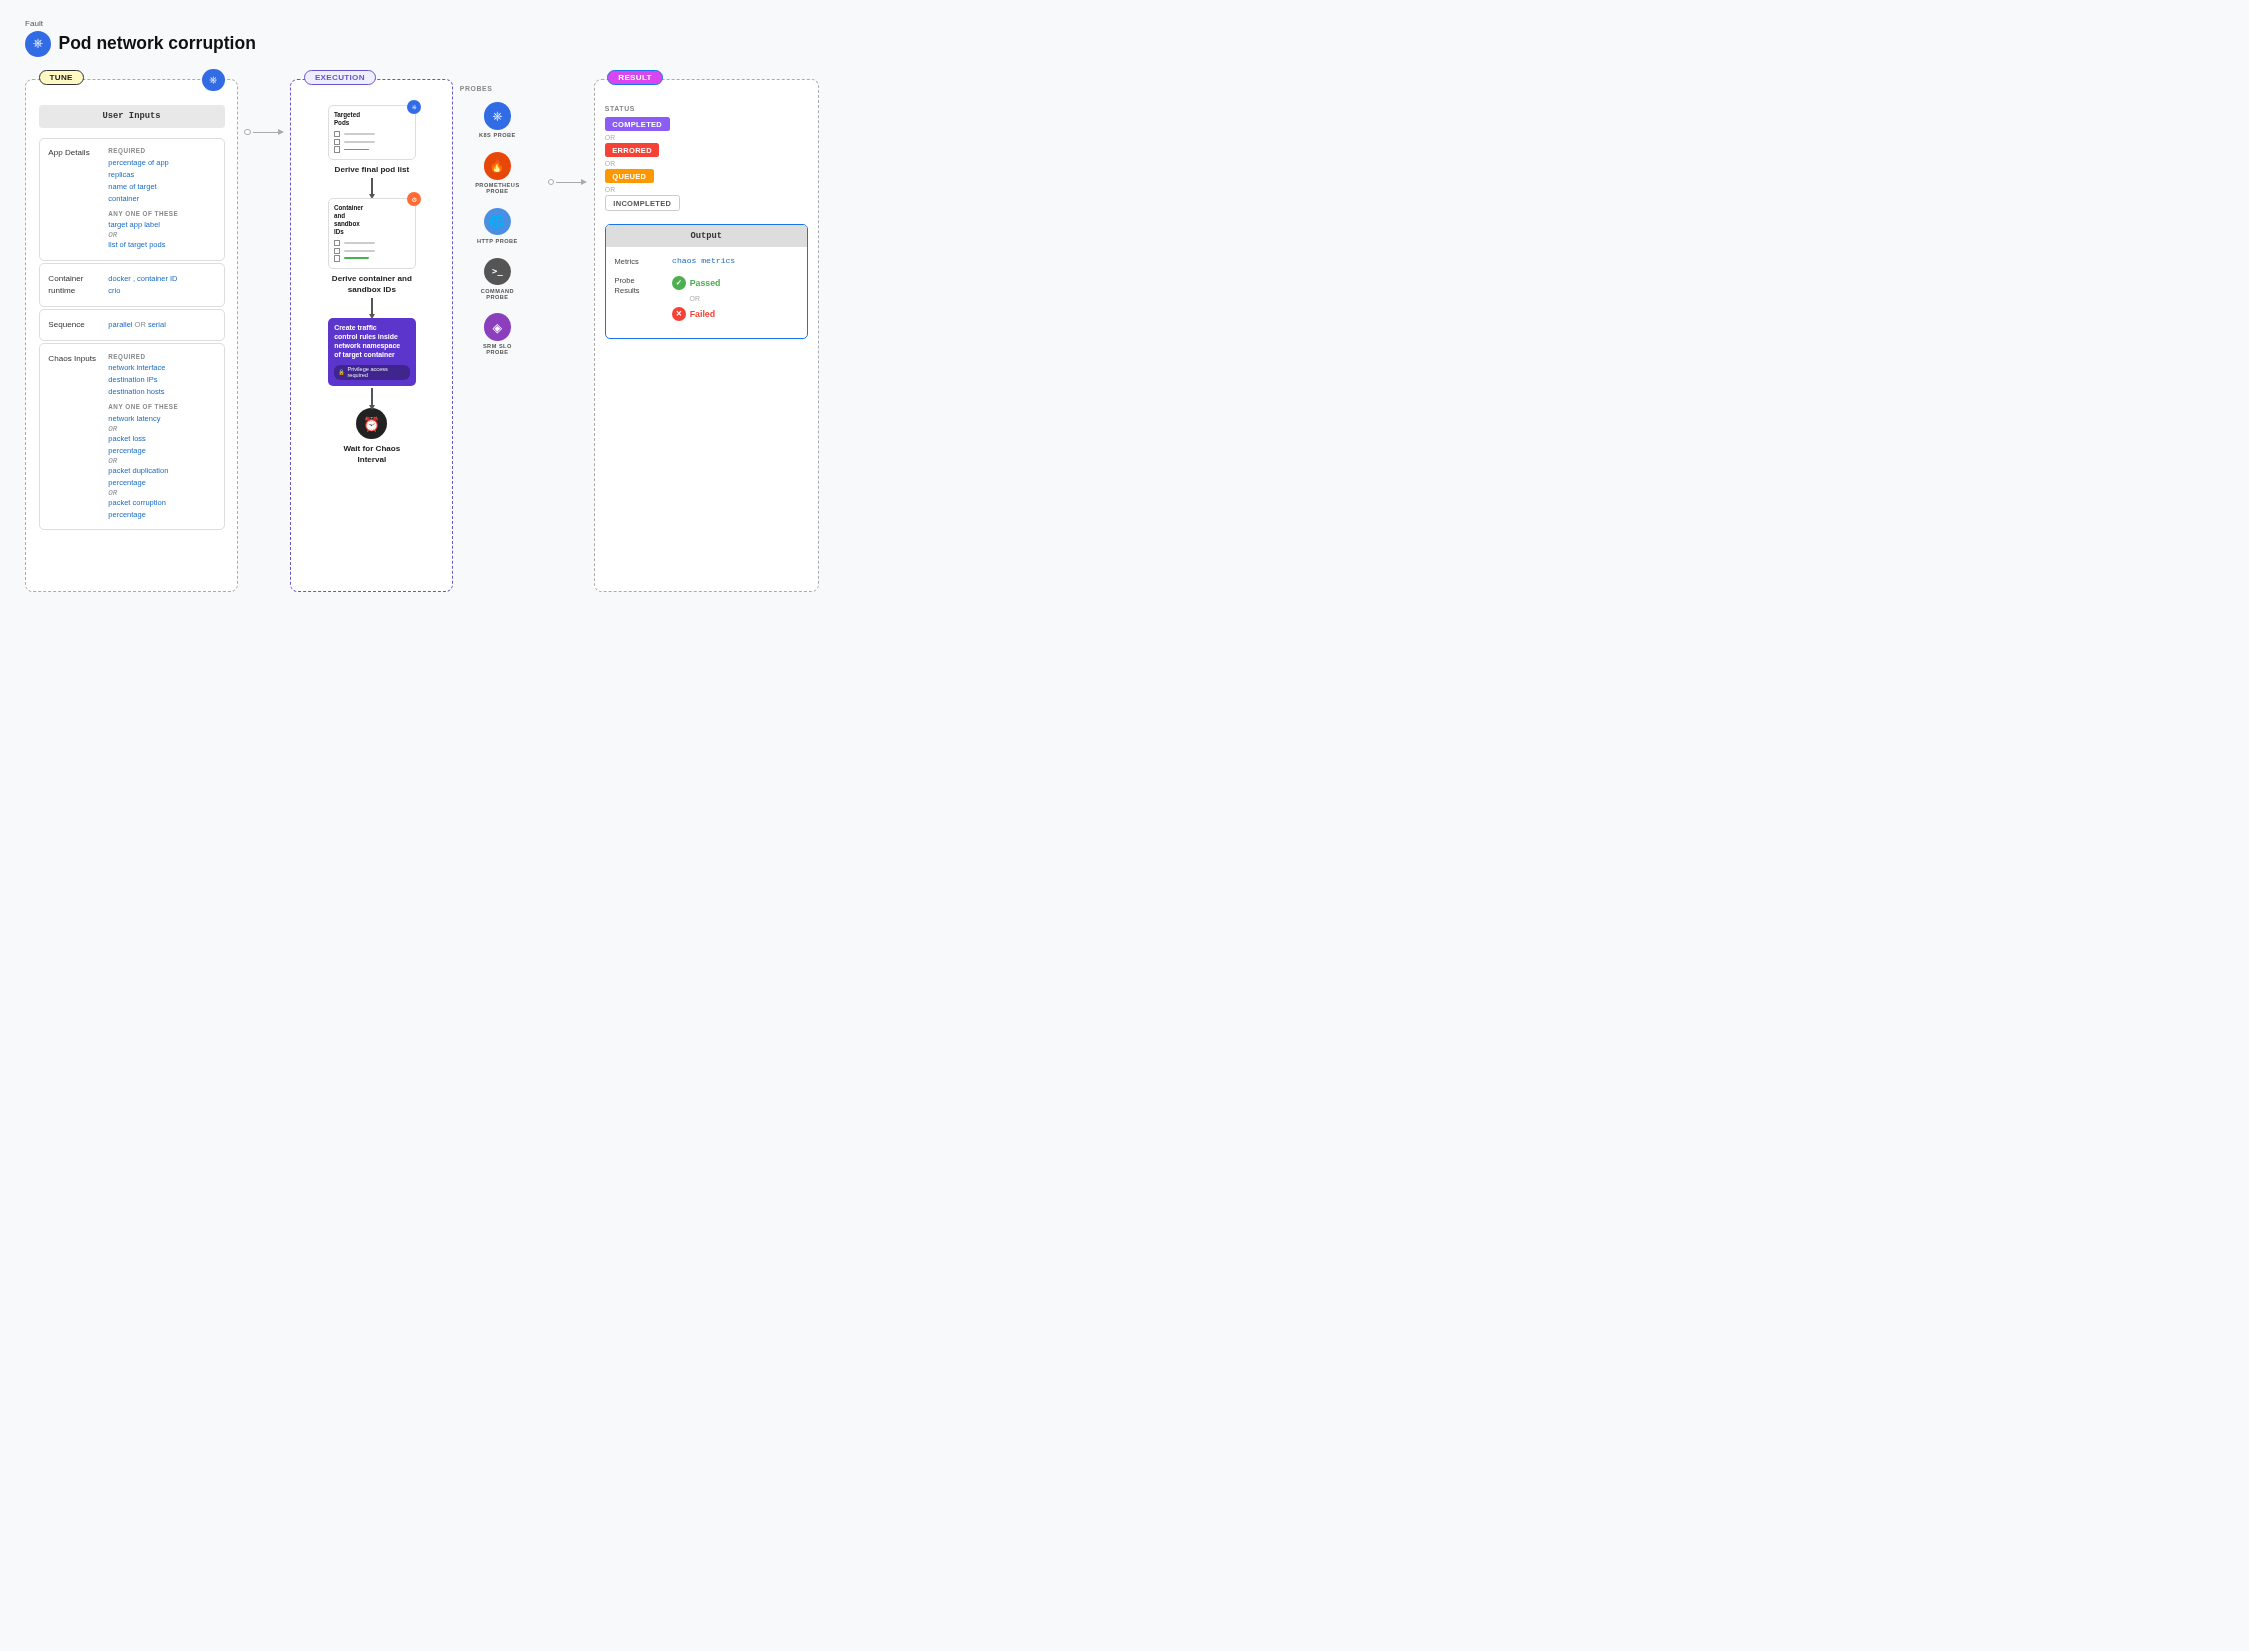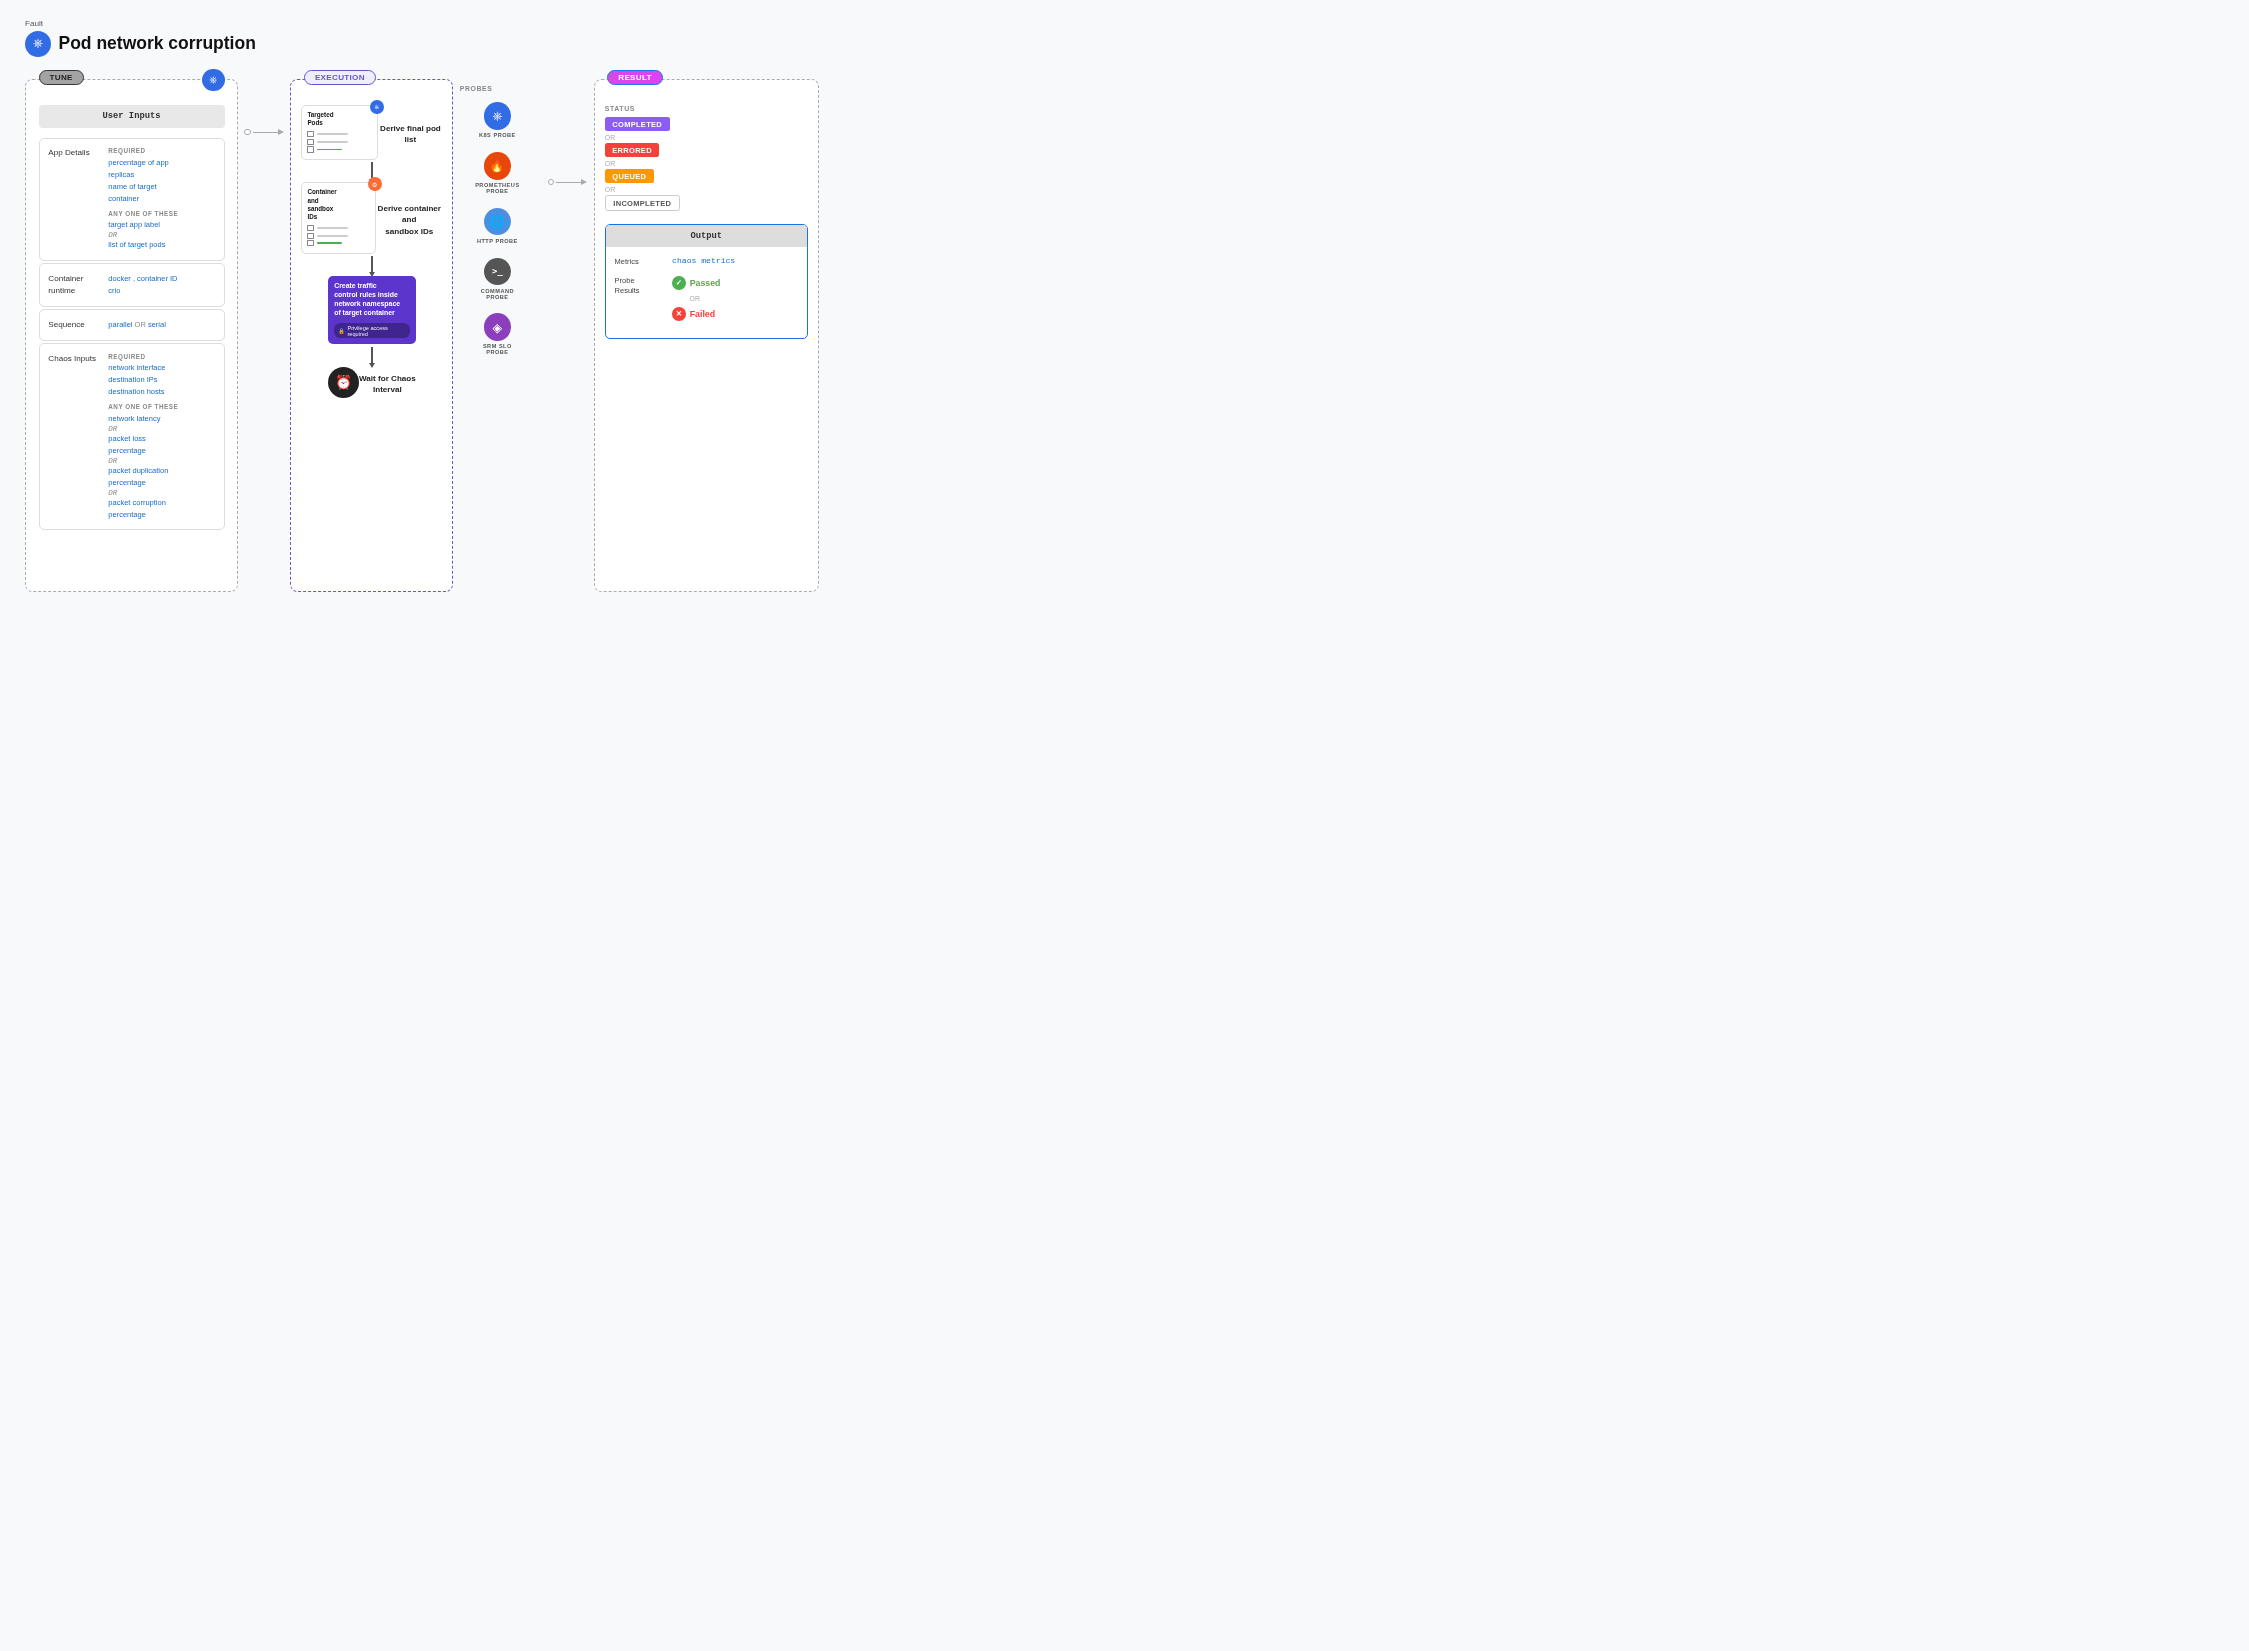--- a/index.html
+++ b/index.html
@@ -44,21 +44,21 @@
       padding: 12.5px;
       width: 213px;
       min-height: 513px;
       position: relative;
       background: white;
     }
     .panel-badge {
       position: absolute;
       top: -10px;
       left: 12.5px;
-      background: #a3a3a3;
+      background: #fef9c3;
       border: 1.3px solid #333;
       border-radius: 12.5px;
       padding: 1.9px 10px;
       font-size: 8.1px;
       font-weight: 700;
       letter-spacing: 0.3px;
       color: #222;
     }
     .panel-badge.execution {
       background: #eef;
@@ -172,21 +172,21 @@
     }
     .exec-flow {
       display: flex;
       flex-direction: column;
       align-items: center;
       gap: 0;
       margin-top: 12.5px;
     }
     .exec-step {
       display: flex;
-      flex-direction: row;
+      flex-direction: column;
       align-items: center;
     }
     .exec-card {
       background: white;
       border: 1.3px solid #ddd;
       border-radius: 5px;
       padding: 5px;
       width: 88px;
       position: relative;
     }

